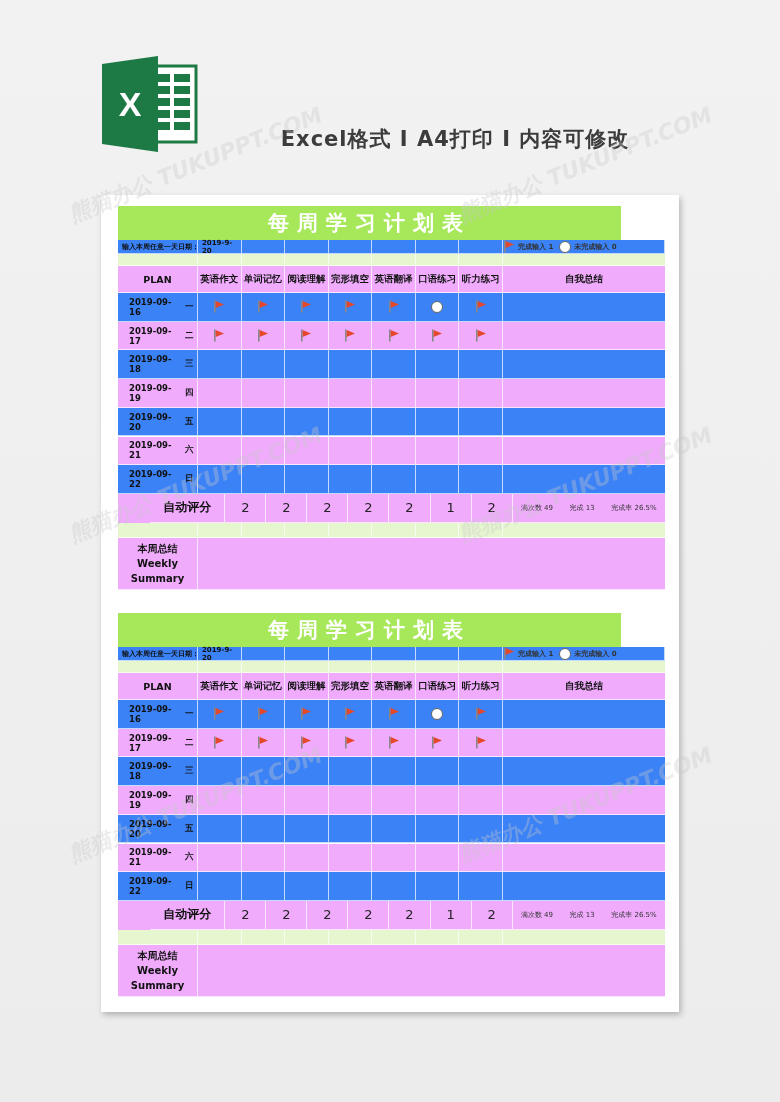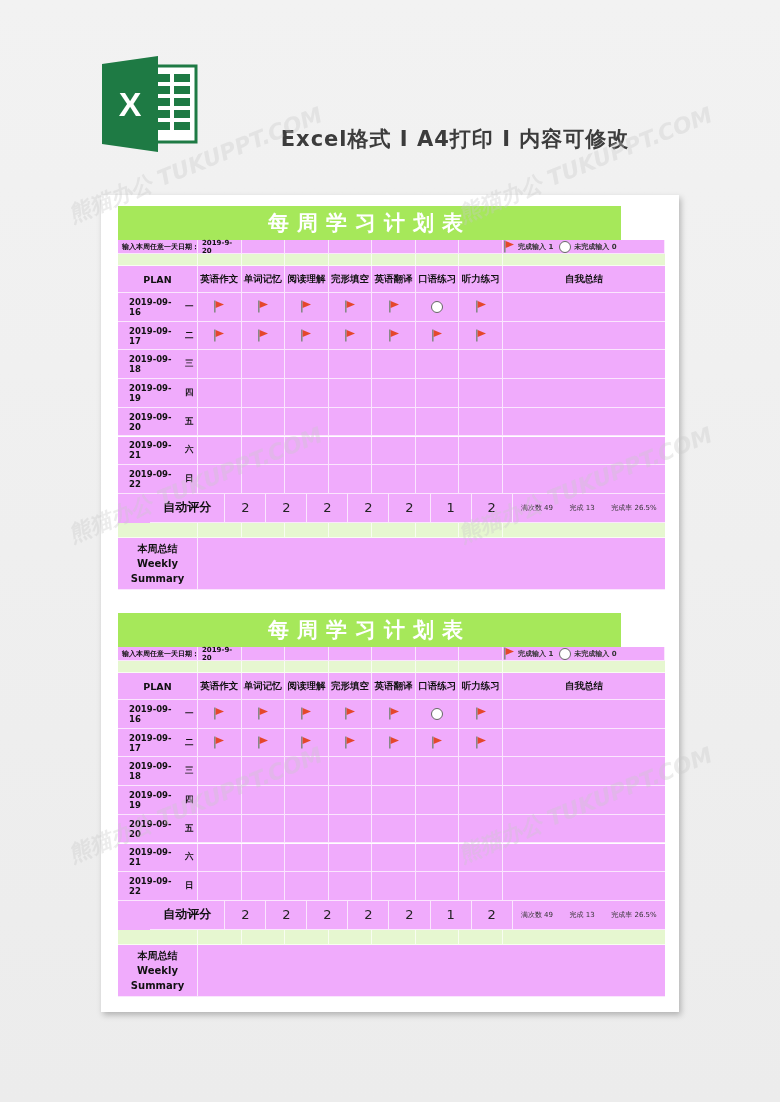--- a/index.html
+++ b/index.html
@@ -34,21 +34,21 @@
   .row { position:absolute; left:0; width:547px; display:flex; }
   .cell {
     box-sizing:border-box; border-right:1px solid rgba(255,255,255,0.7);
     border-bottom:1px solid rgba(255,255,255,0.7);
     display:flex; align-items:center; justify-content:center;
     font-size:9px; color:#111; font-weight:bold;
   }
   .c-plan { width:80px; }
   .c-sub { width:43.6px; }
   .c-self { width:162px; border-right:none; }
-  .light { background:#f0abfc; }
+  .light { background:#3b82f6; }
   .mid { background:#f0abfc; }
   .info .cell { font-size:7px; }
   .info-left { width:80px; justify-content:flex-start; padding-left:4px; white-space:nowrap; }
   .info-date { justify-content:flex-start; padding-left:4px; }
   .legend { width:162px; justify-content:flex-start; font-weight:bold; font-size:7px; color:#333;gap:6px; }
   .legend span.item { display:flex; align-items:center; gap:3px; }
   .hdr .cell { font-size:9.5px; }
   .day .cell.c-plan { justify-content:flex-start; padding-left:11px; font-size:8.5px; }
   .day .date { width:52px; display:inline-block; }
   .day .wk { display:inline-block; margin-left:4px; font-weight:bold; }

